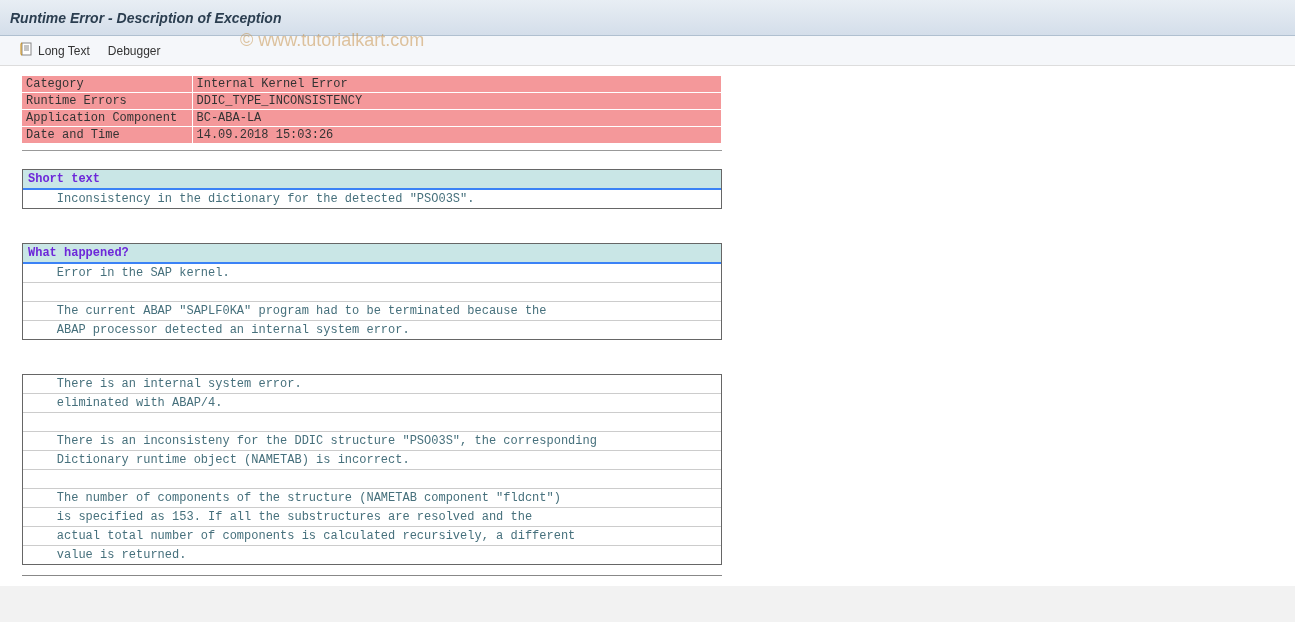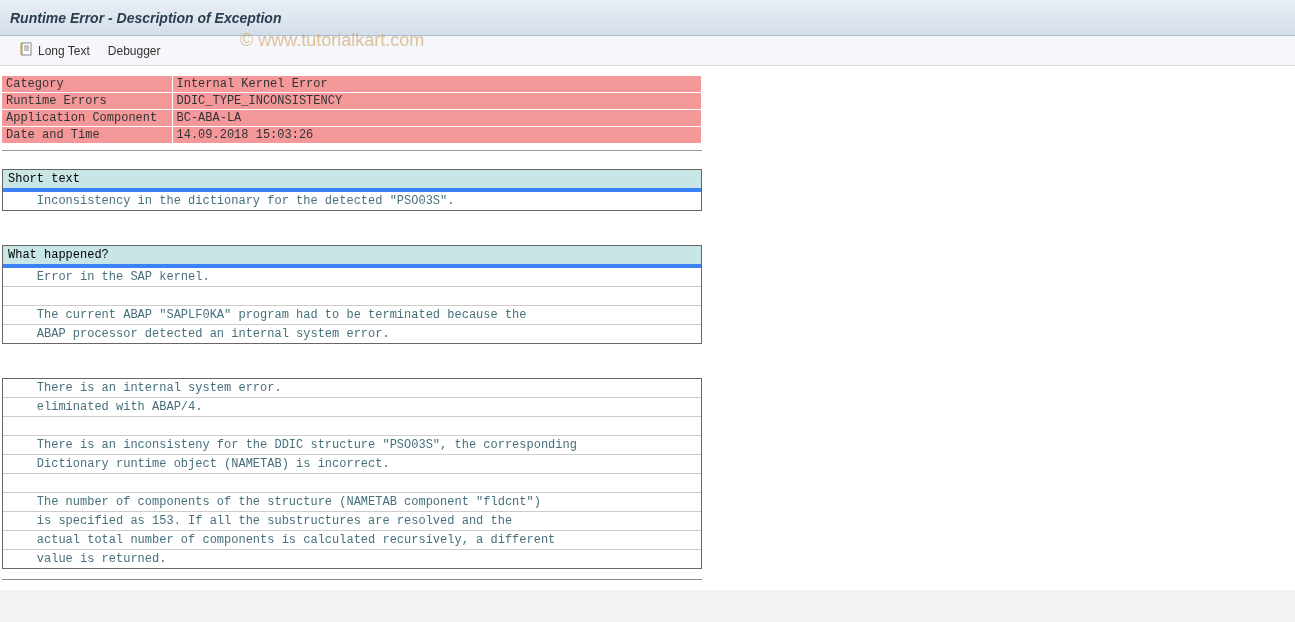--- a/index.html
+++ b/index.html
@@ -37,21 +37,21 @@
     .toolbar-btn {
       display: flex;
       align-items: center;
       gap: 3px;
       color: #333;
       cursor: pointer;
       font-size: 12px;
     }
     .toolbar-btn svg { width: 16px; height: 16px; }
     .content {
-      padding: 10px 2px;
+      padding: 10px 22px;
       background: #fff;
     }
     .info-table {
       width: 700px;
       border-collapse: collapse;
       font-family: "Courier New", monospace;
       font-size: 12px;
       margin-bottom: 6px;
     }
     .info-table td {
@@ -72,23 +72,24 @@
     .section-box {
       width: 700px;
       border: 1px solid #666;
       margin-bottom: 34px;
       font-family: "Courier New", monospace;
       font-size: 12px;
     }
     .section-box:last-of-type { margin-bottom: 10px; }
     .section-header {
       background: #c9e6e6;
-      color: #000000;
+      color: #6d28d9;
       padding: 2px 5px;
-      border-bottom: 4px solid #3b82f6;
+      border-bottom: 2px solid #3b82f6;
+      font-weight: bold;
     }
     .section-body {
       background: #fff;
       color: #46707c;
     }
     .section-line {
       padding: 2px 5px 2px 5px;
       border-bottom: 1px solid #ccc;
       white-space: pre;
       min-height: 17px;

